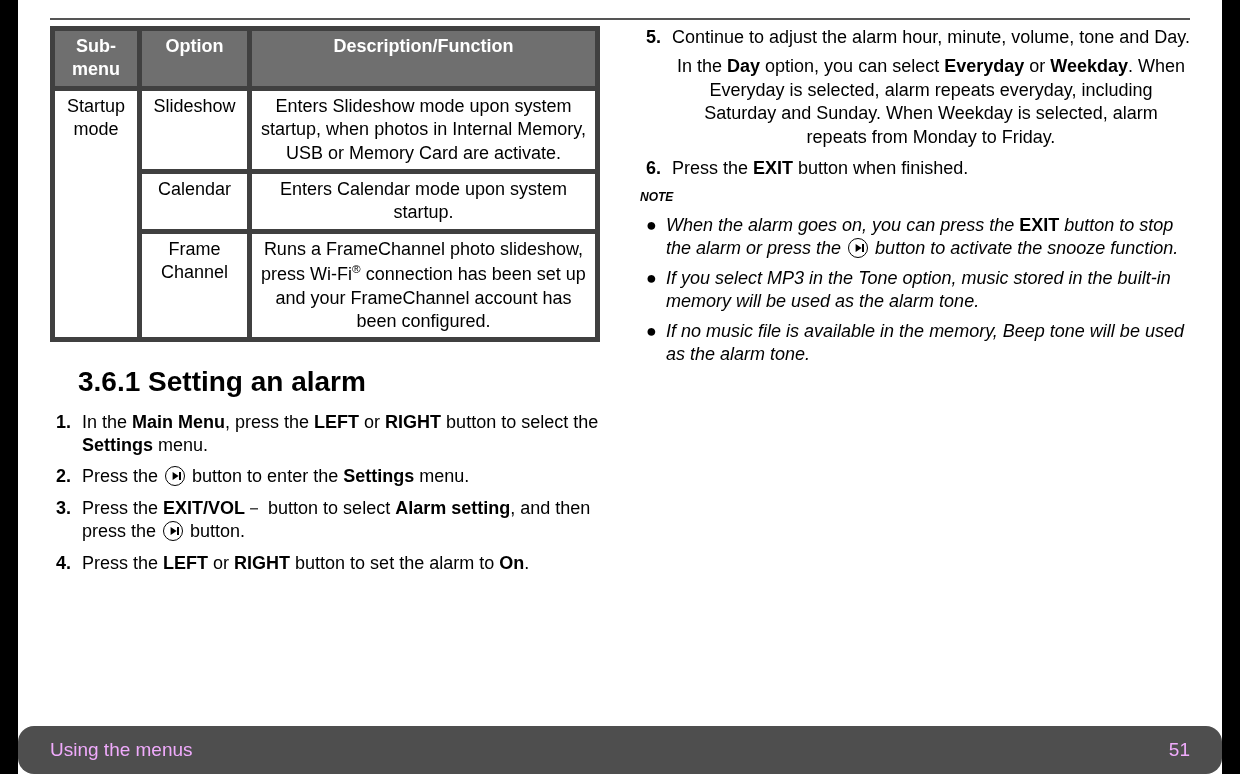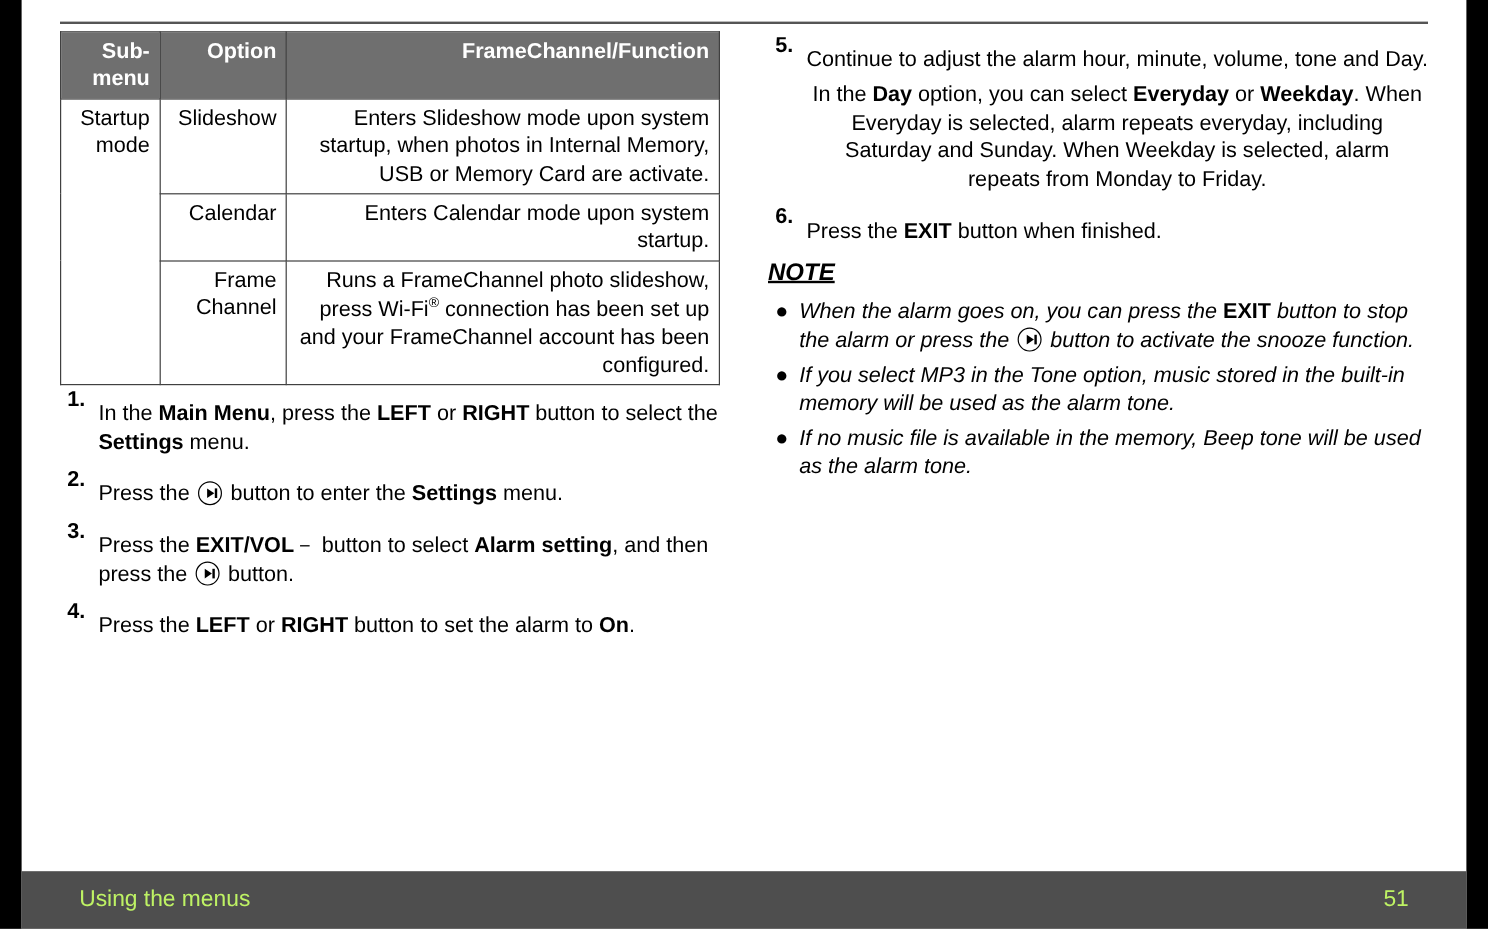--- a/index.html
+++ b/index.html
@@ -28,40 +28,40 @@
     display: flex;
     gap: 40px;
   }
   .col { flex: 1 1 50%; font-size: 18px; line-height: 1.3; }
   table {
     border-collapse: collapse;
     width: 100%;
     font-size: 18px;
   }
   th, td {
-    border: 1px solid #404040;
+    border: 5px solid #404040;
     padding: 4px 8px;
-    text-align: right;
+    text-align: center;
     vertical-align: top;
   }
   th {
     background: #6f6f6f;
     color: #fff;
     font-weight: bold;
   }
   h2.sect {
     font-size: 28px;
     font-weight: bold;
     margin: 22px 0 10px 28px;
   }
   ol.steps { list-style: none; padding-left: 0; }
   ol.steps > li { display: flex; margin-bottom: 8px; }
   ol.steps > li .num { font-weight: bold; min-width: 32px; padding-left:6px;}
-  ol.steps > li .body { flex: 1; margin-top: 12px; }
-  .note-head { font-size: 20px; font-weight: bold; font-style: italic; margin: 10px 0 8px 0; text-decoration: underline; }
+  ol.steps > li .body { flex: 1; }
+  .note-head { font-size: 12px; font-weight: bold; font-style: italic; margin: 10px 0 8px 0; }
   ul.notes { list-style: none; padding-left: 0; }
   ul.notes > li { display:flex; font-style: italic; margin-bottom: 6px; }
   ul.notes > li .bullet { min-width: 26px; padding-left:6px; font-style:normal;}
   .b { font-weight: bold; font-style: normal; }
   .bi { font-weight: normal; }
   .icon {
     display: inline-block;
     width: 20px; height: 20px;
     border: 1.5px solid #000;
     border-radius: 50%;
@@ -87,61 +87,63 @@
     width: 2px; height: 8px;
     background: #000;
     transform: translateY(-50%);
   }
   sup { font-size: 0.65em; }
   .footer {
     position: absolute;
     left: 0; right: 0; bottom: 0;
     height: 48px;
     background: #4e4e4e;
-    color: #bef264;
+    color: #f0abfc;
     display: flex;
     align-items: center;
     justify-content: space-between;
-    padding: 0 48px;
+    padding: 0 32px;
     font-size: 19px;
+    border-radius: 16px;
   }
   .para2 { margin-top: 6px; text-align: center; }
 </style>
 </head>
 <body>
 
 <div class="page">
   <div class="content">
     <hr class="top-rule">
     <div class="cols">
 
       <div class="col">
         <table>
           <tbody>
               <tr>
             <th>Sub-menu</th>
             <th>Option</th>
-            <th>FrameChannel/Function</th>
+            <th>Description/Function</th>
           </tr>
           <tr>
             <td rowspan="3">Startup mode</td>
             <td>Slideshow</td>
             <td>Enters Slideshow mode upon system startup, when photos in Internal Memory, USB or Memory Card are activate.</td>
           </tr>
           <tr>
             <td>Calendar</td>
             <td>Enters Calendar mode upon system startup.</td>
           </tr>
           <tr>
             <td>Frame Channel</td>
             <td><span>Runs a FrameChannel photo slideshow, press Wi-Fi</span><sup>®</sup><span> connection has been set up and your FrameChannel account has been configured.</span></td>
           </tr>
         </tbody>
           </table>
 
+        <h2 class="sect">3.6.1   Setting an alarm</h2>
 
         <ol class="steps">
           <li>
             <span class="num">1.</span>
             <span class="body"><span>In the </span><span class="b">Main Menu</span><span>, press the </span><span class="b">LEFT</span><span> or </span><span class="b">RIGHT</span><span> button to select the </span><span class="b">Settings</span><span> menu.</span></span>
           </li>
           <li>
             <span class="num">2.</span>
             <span class="body"><span>Press the </span><span class="icon"></span><span> button to enter the </span><span class="b">Settings</span><span> menu.</span></span>
           </li>

